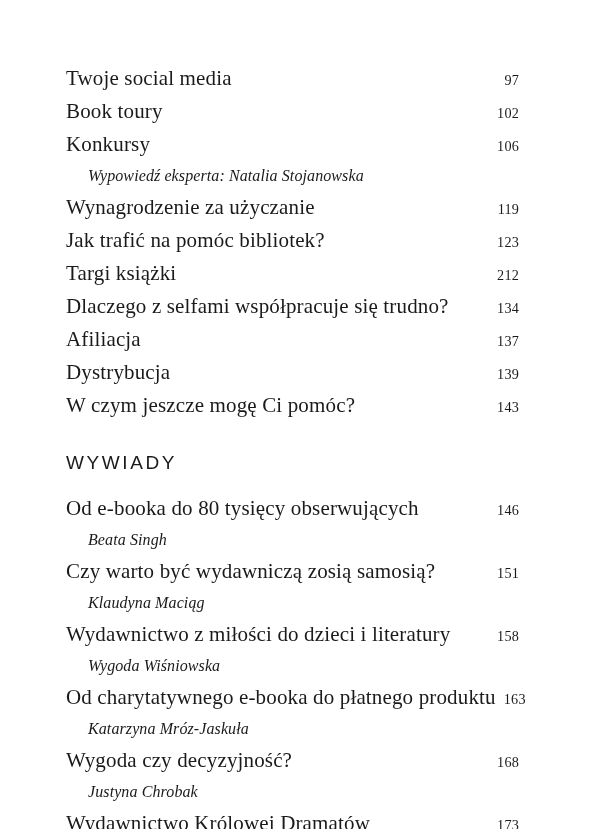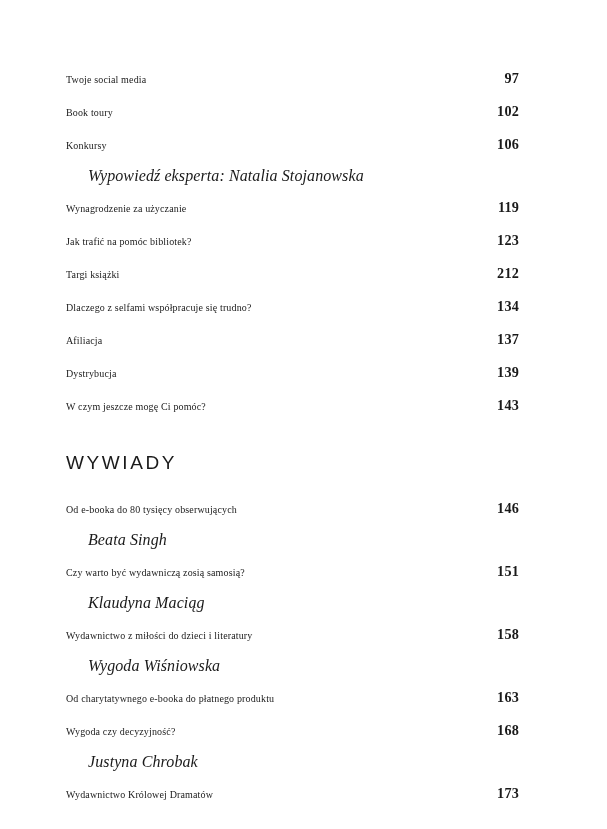--- a/index.html
+++ b/index.html
@@ -25,28 +25,28 @@
     width: 100%;
   }
   .entry {
     display: flex;
     align-items: baseline;
     justify-content: space-between;
     width: 100%;
     margin-bottom: 0;
   }
   .entry .title {
-    font-size: 10px;
+    font-size: 21px;
     font-family: "Liberation Serif", serif;
     letter-spacing: 0.15px;
     white-space: nowrap;
   }
   .entry .page-num {
     font-size: 14.2px;
-    font-weight: bold;
+    font-weight: normal;
     font-family: "Liberation Serif", serif;
     letter-spacing: 0.2px;
     text-align: right;
     min-width: 30px;
   }
   .row {
     height: 33px;
     display: flex;
     align-items: center;
   }
@@ -203,20 +203,26 @@
       </div>
     </div>
 
     <div class="row">
       <div class="entry">
         <span class="title">Od charytatywnego e-booka do płatnego produktu</span>
         <span class="page-num">163</span>
       </div>
     </div>
 
+    <div class="row sub">
+      <div class="entry">
+        <span class="title">Katarzyna Mróz-Jaskuła</span>
+        <span class="page-num"></span>
+      </div>
+    </div>
 
     <div class="row">
       <div class="entry">
         <span class="title">Wygoda czy decyzyjność?</span>
         <span class="page-num">168</span>
       </div>
     </div>
 
     <div class="row sub">
       <div class="entry">

